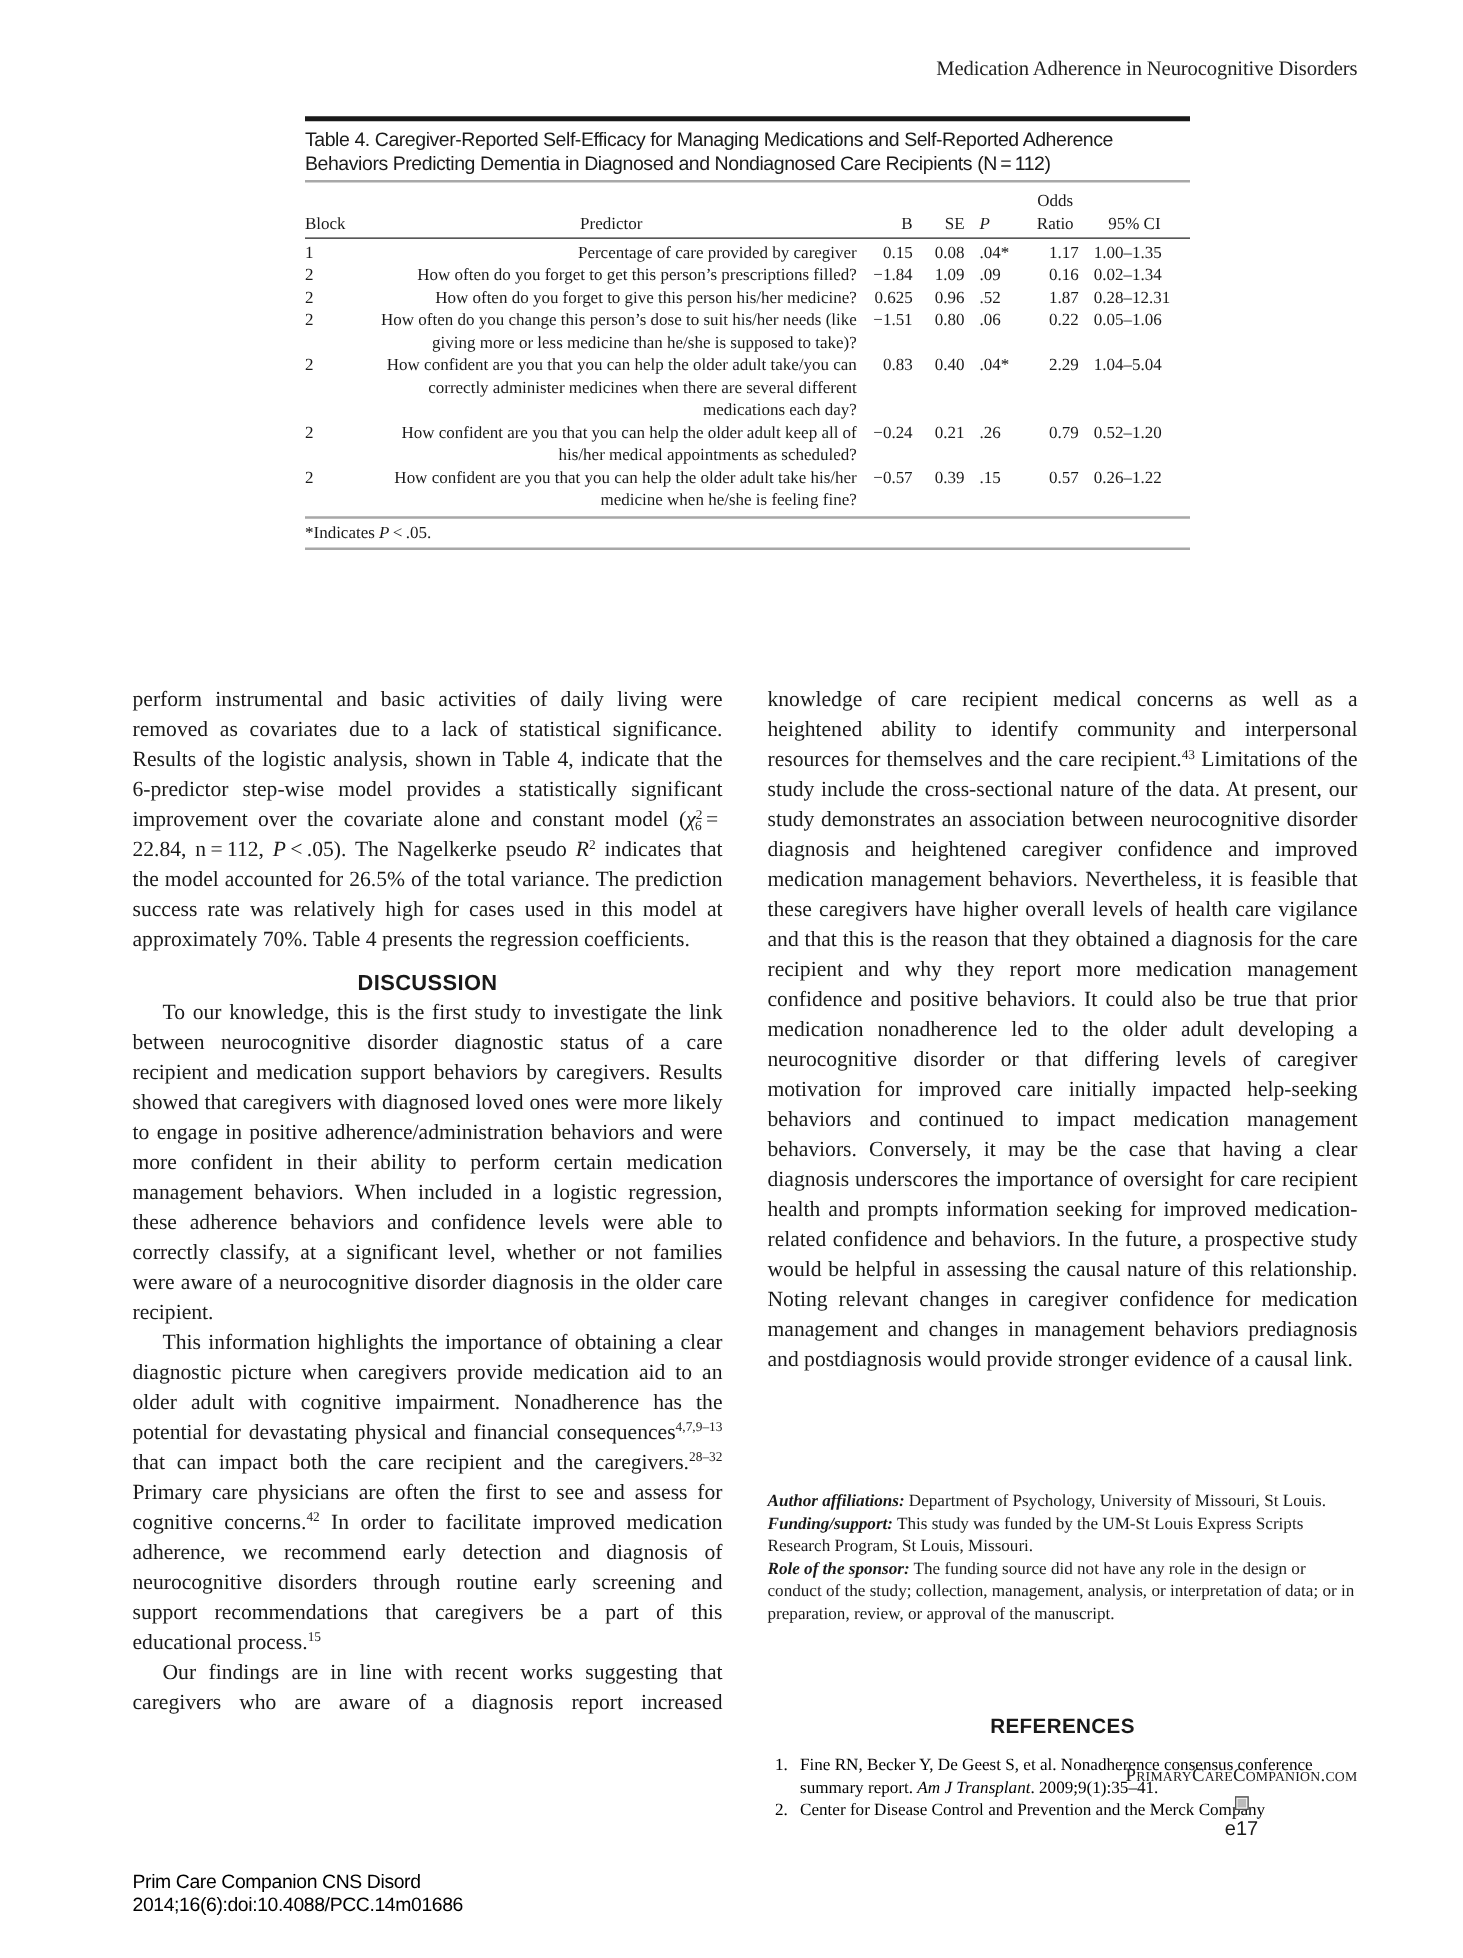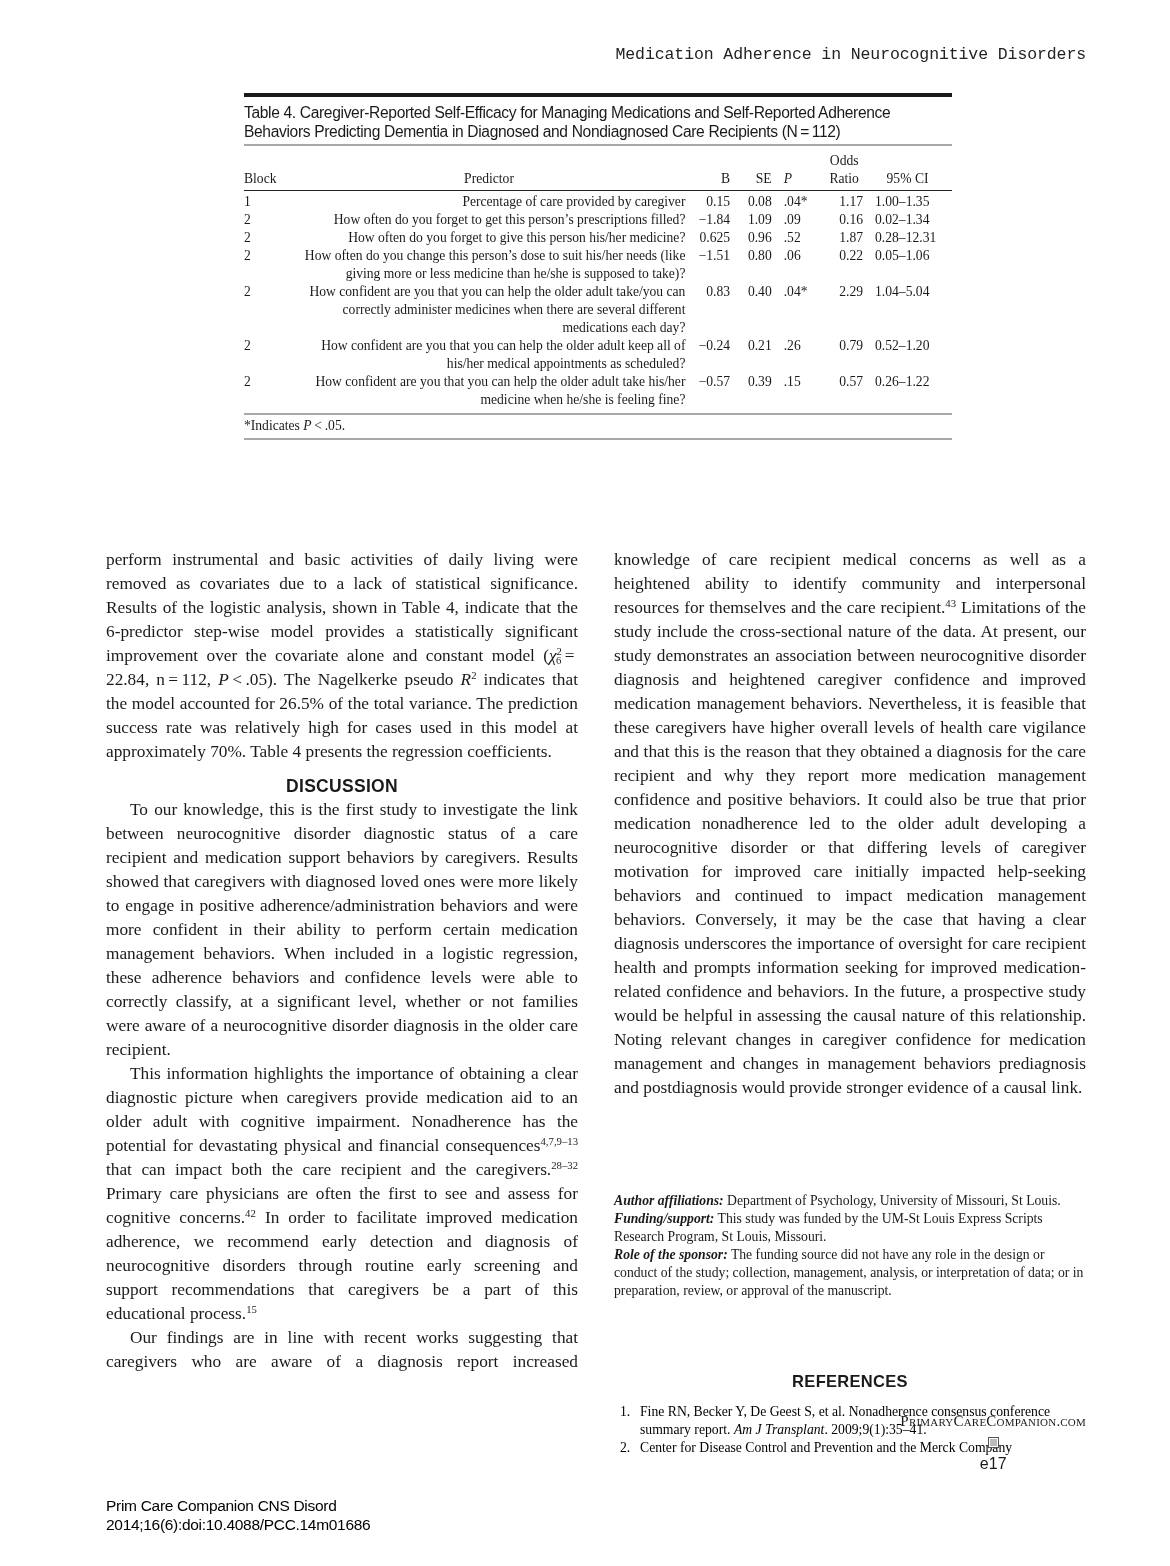--- a/index.html
+++ b/index.html
@@ -1,20 +1,20 @@
 <!DOCTYPE html>
 <html><head>
 <meta charset="utf-8">
 <style>
   html, body { margin: 0; padding: 0; background: #ffffff; }
   body { width: 1170px; height: 1566px; position: relative; overflow: hidden; color: #1a1a1a; }
 
   .running-head {
     position: absolute; top: 45px; right: 84px;
-    font-family: Liberation Mono, monospace; font-size: 16.5px; color: #222;
+    font-family: Liberation Serif, serif; font-size: 16.5px; color: #222;
     letter-spacing: -0.1px;
   }
 
   
   .table-block { position: absolute; left: 244px; top: 93px; width: 708px; }
   .table-topbar { height: 4px; background: #1a1a1a; }
   .table-title {
     font-family: "Liberation Sans", sans-serif; font-size: 15.6px; line-height: 19px;
     color: #1a1a1a; margin-top: 6px; letter-spacing: -0.35px;
   }

